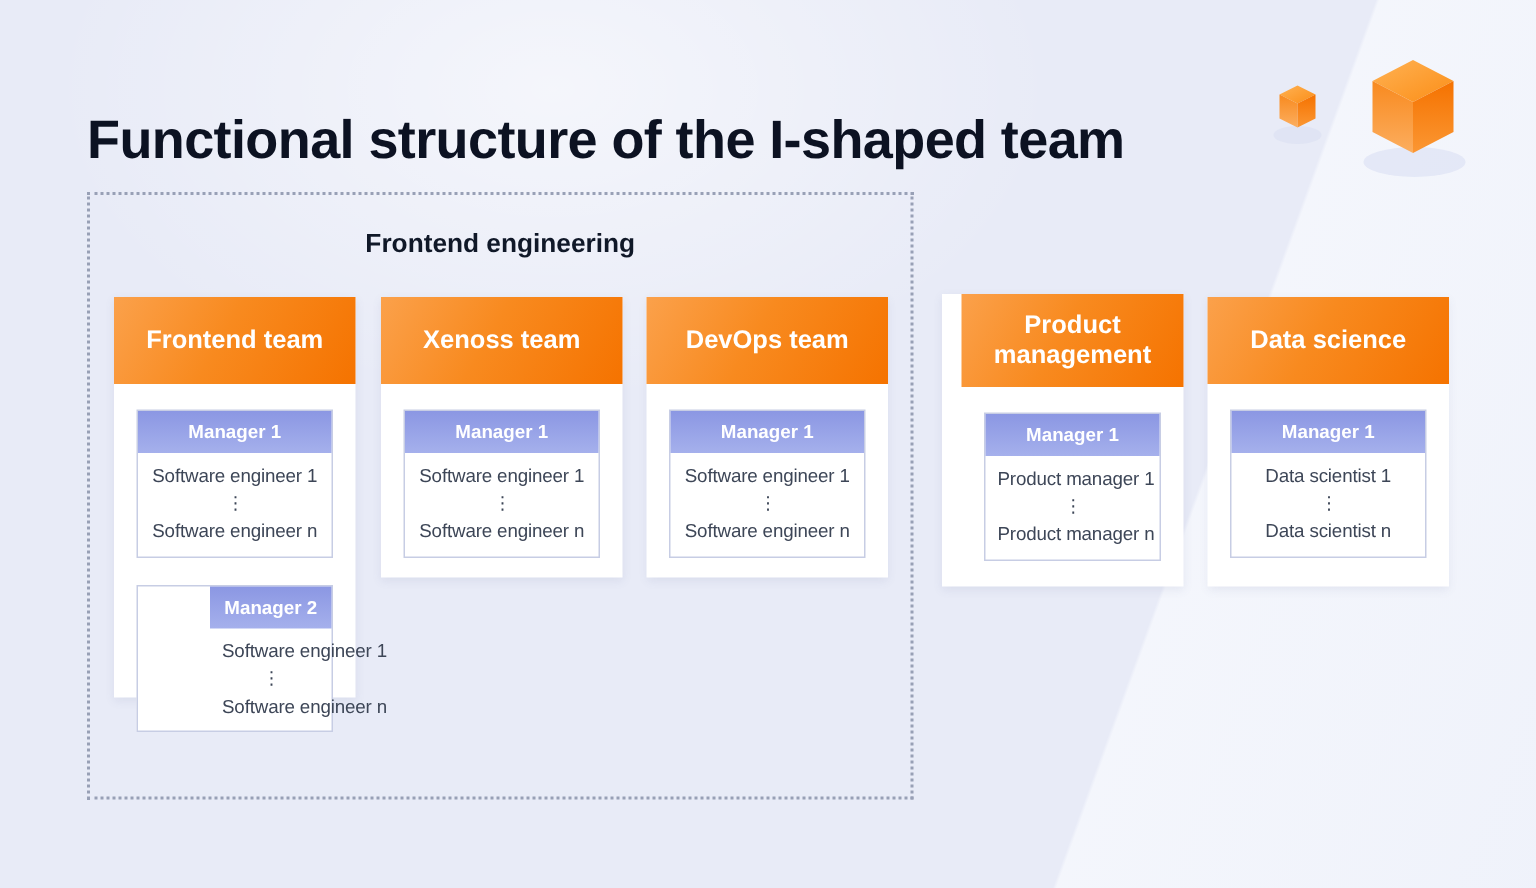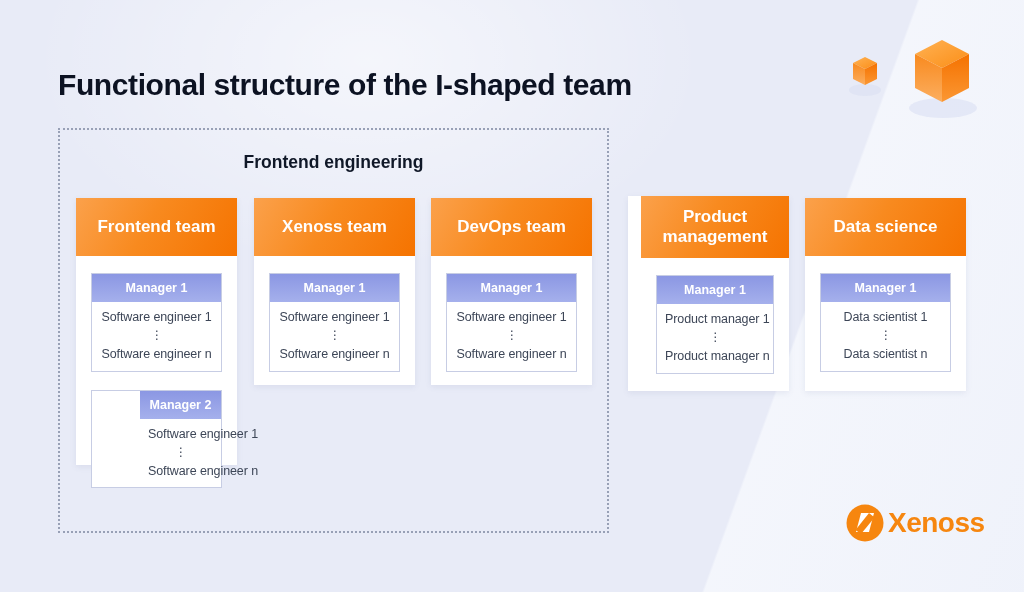--- a/index.html
+++ b/index.html
@@ -3,21 +3,21 @@
 <meta charset="utf-8">
 <style>
   html,body{margin:0;padding:0;}
   body{font-family:"Liberation Sans","DejaVu Sans",sans-serif;background:#e9ecf8;}
   .page{position:relative;width:1024px;height:592px;overflow:hidden;
     background-color:#e8ebf7;
     background-image:
       radial-gradient(ellipse 480px 300px at 36% 10%, rgba(255,255,255,0.55), rgba(255,255,255,0) 70%),
       linear-gradient(110deg, rgba(255,255,255,0) 74%, rgba(246,248,253,0.85) 74.2%, rgba(240,243,251,0.9) 100%);
   }
-  .page-title{position:absolute;left:58px;top:48px;font-size:30px;font-weight:700;
+  .page-title{position:absolute;left:58px;top:48px;font-size:36px;font-weight:700;
     color:#0c1222;letter-spacing:-0.4px;}
   
   .group-box{position:absolute;left:58px;top:128px;width:551px;height:405px;
     border:2px dotted #98a0b6;box-sizing:border-box;}
   .group-label{margin-top:22px;text-align:center;font-size:17.5px;font-weight:700;color:#101828;}
   
   .col{position:absolute;top:198px;width:161px;background:#ffffff;
     box-shadow:0 2px 6px rgba(90,100,150,0.10);box-sizing:border-box;}
   .col-frontend{left:76px;height:267px;}
   .col-backend{left:254px;height:187px;}
@@ -170,23 +170,14 @@
         <div class="mgr-head">Manager 1</div>
         <div class="mgr-list">
           <div class="mgr-item">Data scientist 1</div>
           <div class="mgr-dots">⋮</div>
           <div class="mgr-item">Data scientist n</div>
         </div>
       </div>
     </div>
   </section>
 
-  <div class="logo">
-    <svg width="38" height="38" viewBox="0 0 38 38">
-      <circle cx="19" cy="19" r="18.5" fill="#f6860f"></circle>
-      <polygon points="10,28 15,9 28,9 23,28" fill="#ffffff"></polygon>
-      <polygon points="9.5,26 23,9 28.5,13.5 15,30" fill="#f6860f"></polygon>
-      <polygon points="11.5,28 24,12 26.5,14.2 14.5,29.5" fill="#ffffff" opacity="0"></polygon>
-    </svg>
-    <span class="logo-text">Xenoss</span>
-  </div>
 
 </div>
 
 </body></html>

